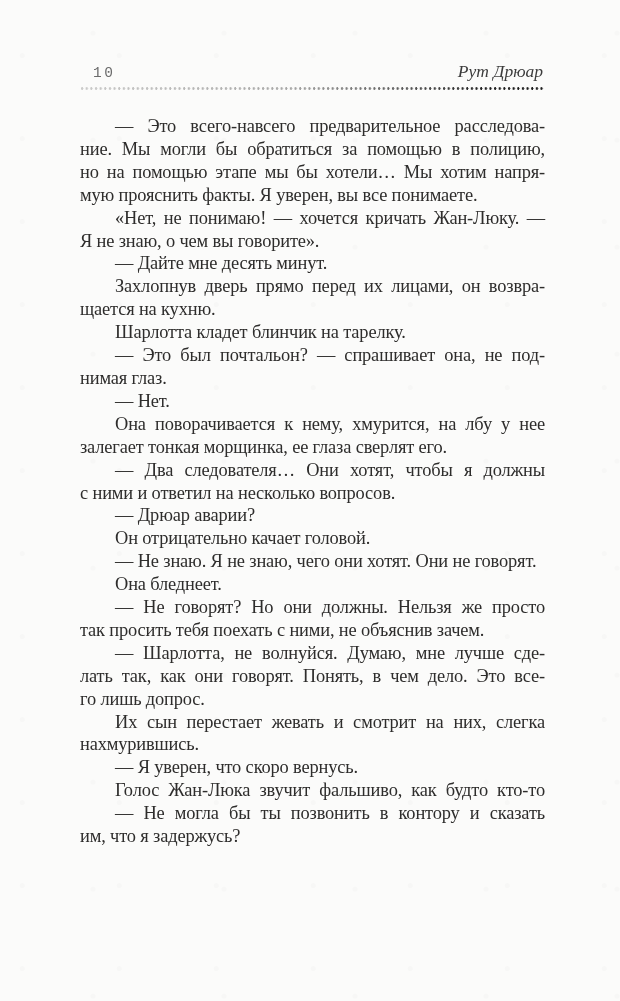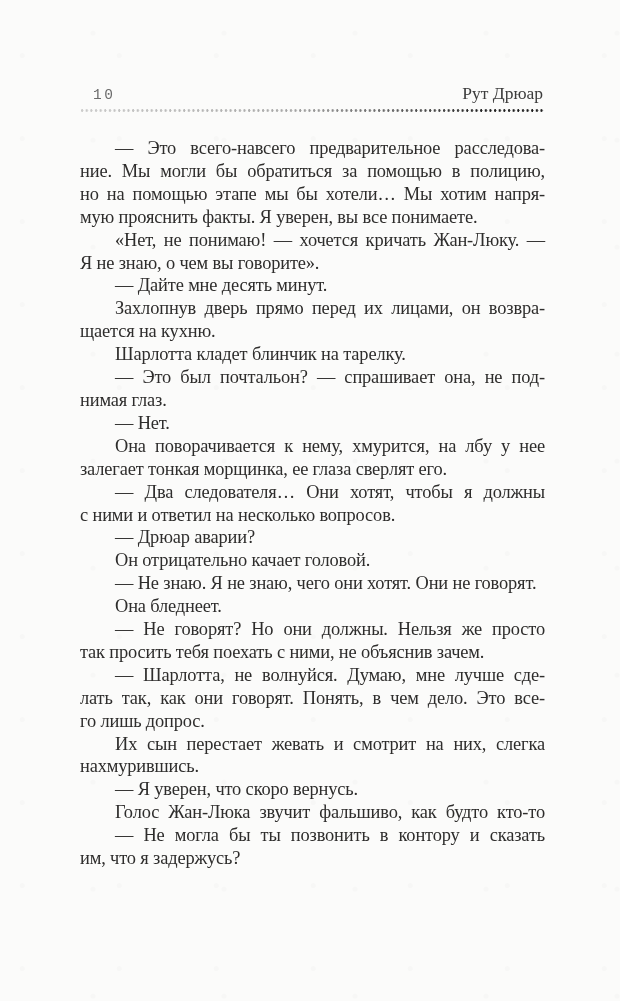--- a/index.html
+++ b/index.html
@@ -15,35 +15,36 @@
     font-family: "Liberation Serif", serif;
     
     background-image:
       radial-gradient(circle at 23% 67%, rgba(0,0,0,0.015) 0 2px, transparent 3px),
       radial-gradient(circle at 71% 31%, rgba(0,0,0,0.015) 0 2px, transparent 3px);
     background-size: 97px 83px, 131px 107px;
   }
 
   .header {
     margin: 0 77px 3px 80px;
-    padding-top: 83px;
+    padding-top: 61px;
     display: flex;
     justify-content: space-between;
     align-items: baseline;
   }
 
   .page-number {
     margin-left: 13px;
     font-family: "Liberation Mono", monospace;
     font-size: 14.5px;
     letter-spacing: 2.5px;
     color: #6b6b6b;
   }
 
   .author {
+    font-style: italic;
     font-size: 17.5px;
     color: #3c3c3c;
   }
 
   .dotted-rule {
     margin: 5px 75px 0 81px;
     height: 3px;
     background-image:
       linear-gradient(to right,
         rgba(251,251,250,0.78) 0%,

